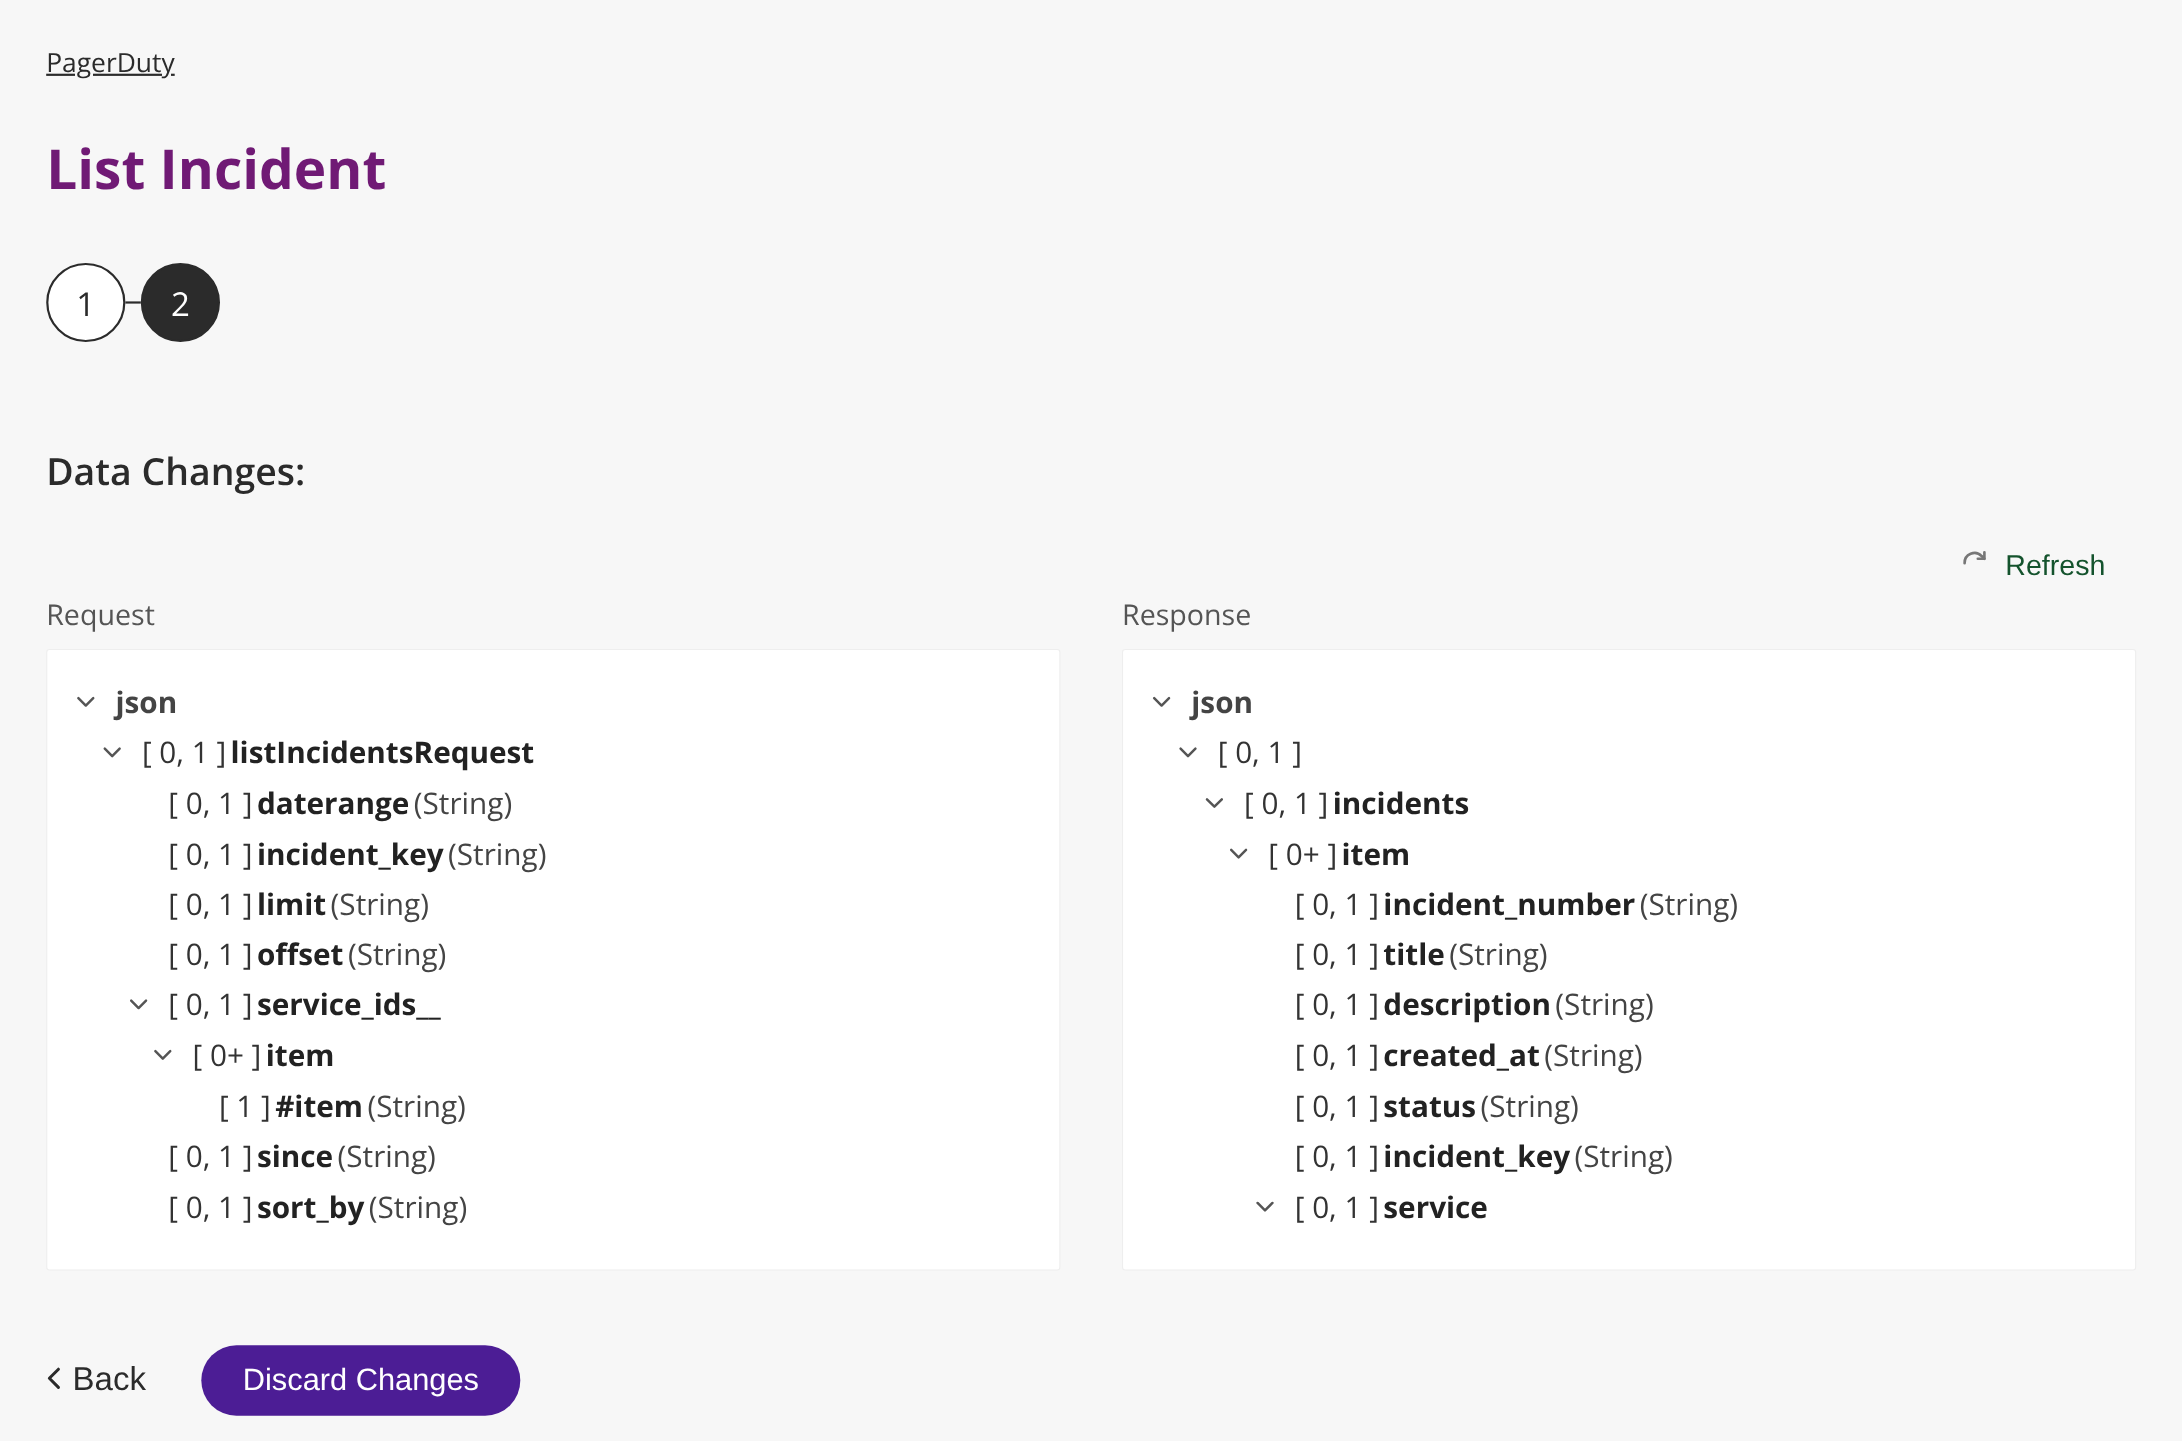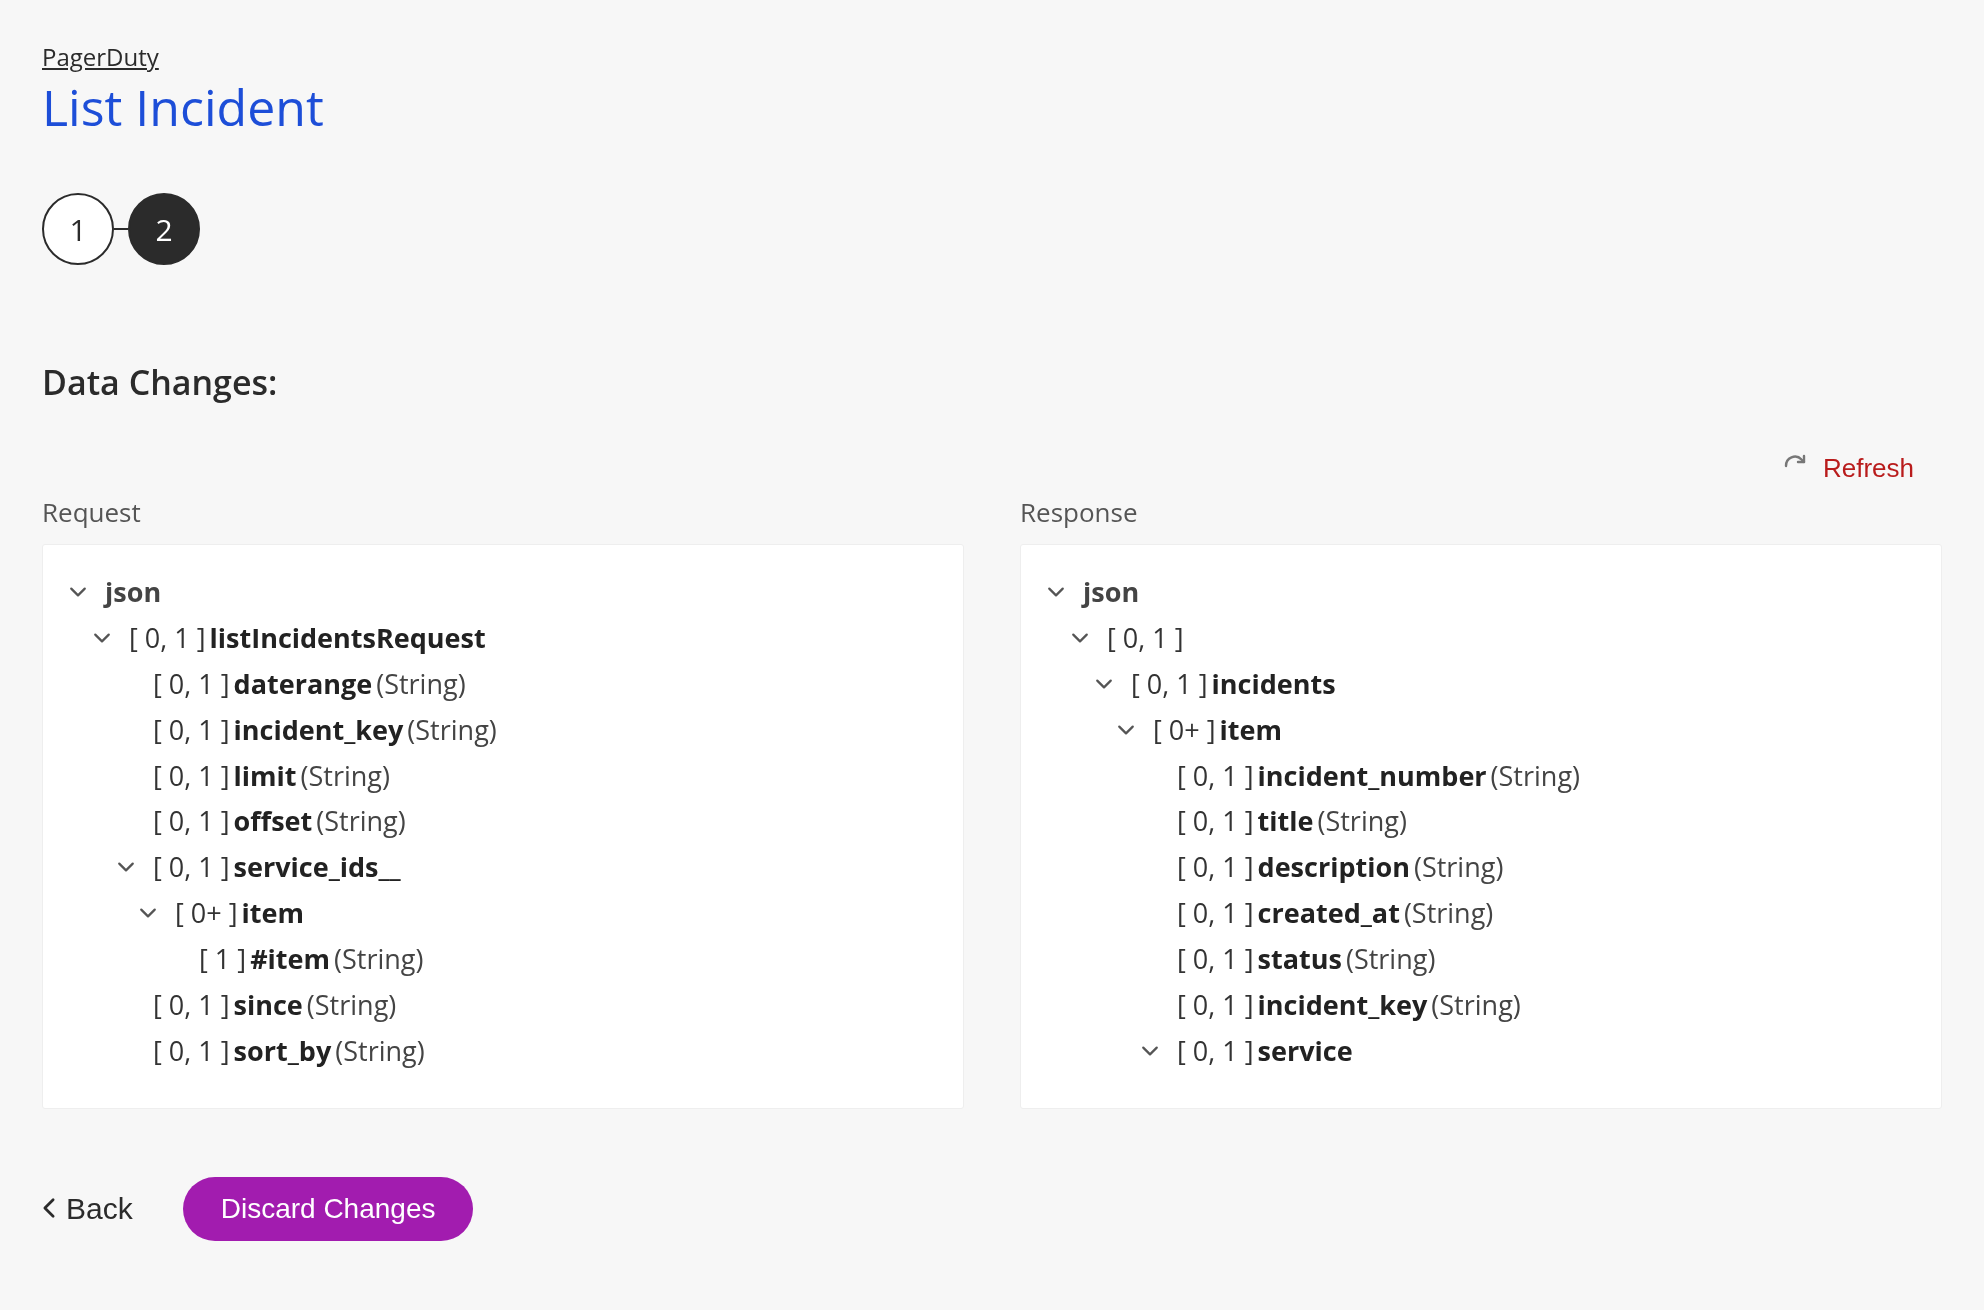--- a/index.html
+++ b/index.html
@@ -12,22 +12,23 @@
     padding: 40px 42px;
   }
   .breadcrumb a {
     color: #2b2b2b;
     text-decoration: underline;
     font-size: 24px;
     font-weight: 400;
   }
   .page-title {
     font-size: 50px;
-    font-weight: 400;
-    color: #1d4ed8;
+    font-weight: 700;
+    color: #701a75;
+    margin-top: 46px;
   }
   .stepper {
     display: flex;
     align-items: center;
     margin-top: 52px;
   }
   .step {
     width: 72px; height: 72px;
     border-radius: 50%;
     display: flex; align-items: center; justify-content: center;
@@ -43,21 +44,21 @@
     margin-top: 94px;
   }
   .schema-wrap { margin-top: 48px; }
   .refresh-row {
     display: flex; justify-content: flex-end; align-items: center;
     padding-right: 28px;
   }
   .refresh-btn {
     display: flex; align-items: flex-end; gap: 16px;
     background: transparent; border: none; cursor: pointer;
-    color: #b91c1c; font-size: 26px; font-weight: 400;
+    color: #14532d; font-size: 26px; font-weight: 400;
   }
   .refresh-btn svg { width: 24px; height: 24px; }
   .cols {
     display: flex; gap: 56px; margin-top: 10px;
   }
   .col { flex: 1; min-width: 0; }
   .col-label { font-size: 26px; font-weight: 400; color: #555; margin-bottom: 14px; }
   .panel {
     background: #fff;
     border: 1px solid #eee;
@@ -93,21 +94,21 @@
     background: transparent; border: none; cursor: pointer;
     color: #2b2b2b; font-size: 30px; font-weight: 500;
   }
   .back-btn svg { width: 14px; height: 22px; }
   .pill {
     border: none; border-radius: 999px;
     font-size: 28px; font-weight: 500;
     padding: 16px 38px; cursor: pointer;
   }
   .pill.primary   { background: #e3873b; color: #fff; }
-  .pill.secondary { background: #a21caf; color: #fff; }
+  .pill.secondary { background: #4c1d95; color: #fff; }
 </style>
 </head>
 <body>
 
 <div class="breadcrumb">
   <a href="#">PagerDuty</a>
 </div>
 
 <h1 class="page-title">List Incident</h1>
 

